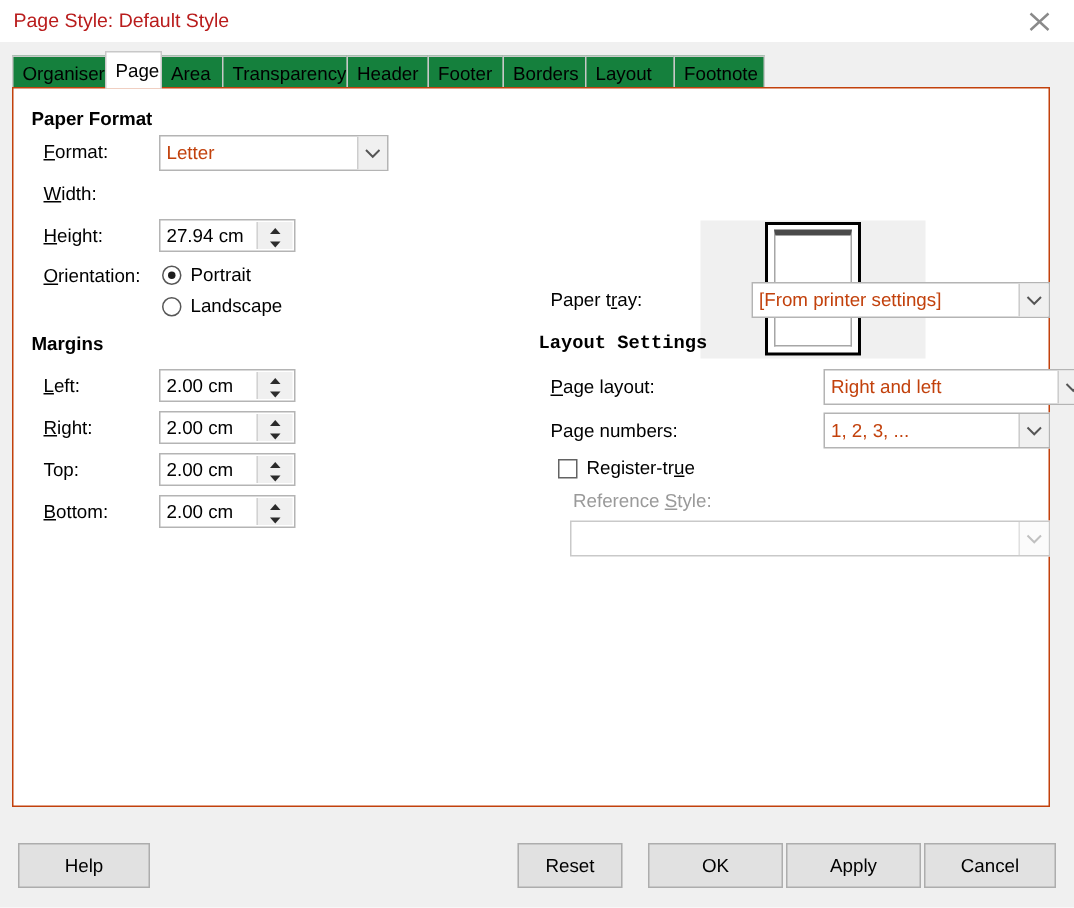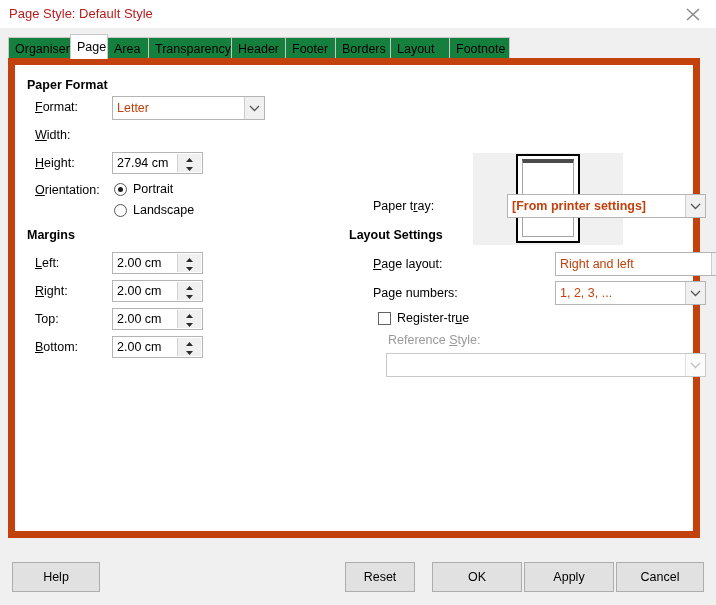--- a/index.html
+++ b/index.html
@@ -69,21 +69,21 @@
     border-color: #c8c8c8;
     z-index: 4;
   }
 
   
   #panel {
     position: absolute;
     left: 8px; top: 58px;
     width: 692px; height: 480px;
     background: #ffffff;
-    border: 7px solid #c2410c;
+    border: 1px solid #c2410c;
     box-sizing: border-box;
   }
 
   .grouplabel {
     position: absolute;
     font-weight: bold;
     font-size: 12.5px;
     white-space: nowrap;
   }
   .fieldlabel {
@@ -377,29 +377,29 @@
     </span>
   </div>
 
   <div id="preview-bg"></div>
   <div id="preview-page">
     <div id="preview-margin"></div>
   </div>
 
   <div class="fieldlabel" style="left:358px; top:134px;">Paper t<span class="acc">r</span>ay:</div>
   <div class="combo" style="left:492px; top:129px; width:199px;">
-    <div class="val" style="width:144px;font-weight:bold;">[From printer settings]</div>
+    <div class="val" style="width:144px;">[From printer settings]</div>
     <div class="arrowbox">
       <svg width="11" height="7" viewBox="0 0 11 7">
         <path d="M1 1 L5.5 5.5 L10 1" stroke="#555" stroke-width="1.3" fill="none"></path>
       </svg>
     </div>
   </div>
 
-  <div class="grouplabel" style="left:334px; top:163px;">Layout Settings</div>
+  <div class="grouplabel" style="left:350px; top:163px;font-family:Liberation Mono, monospace;">Layout Settings</div>
 
   <div class="fieldlabel" style="left:358px; top:192px;"><span class="acc">P</span>age layout:</div>
   <div class="combo" style="left:540px; top:187px; width:177px;">
     <div class="val" style="width:126px;">Right and left</div>
     <div class="arrowbox">
       <svg width="11" height="7" viewBox="0 0 11 7">
         <path d="M1 1 L5.5 5.5 L10 1" stroke="#555" stroke-width="1.3" fill="none"></path>
       </svg>
     </div>
   </div>

